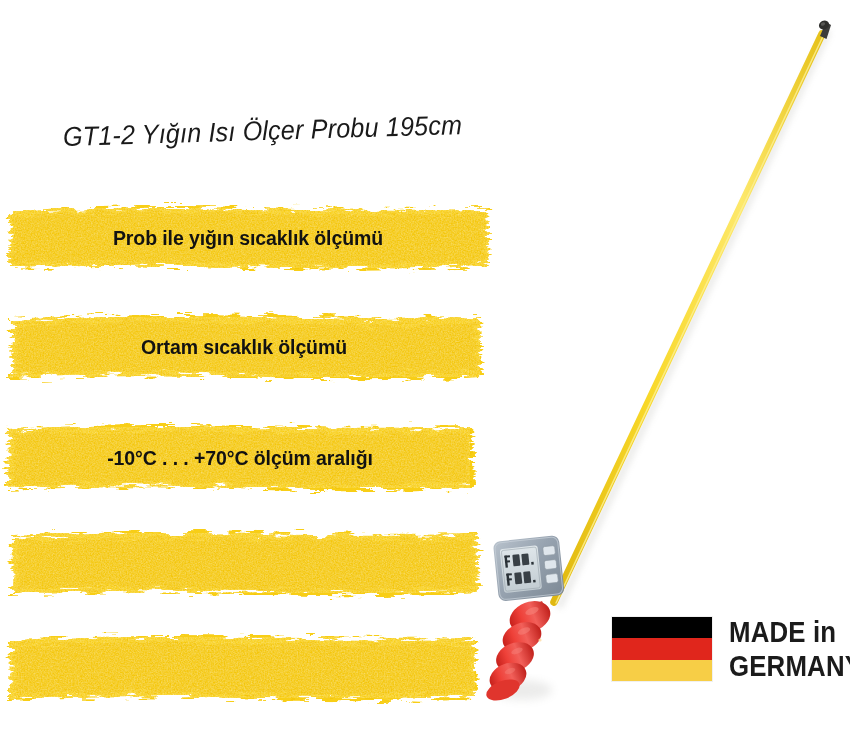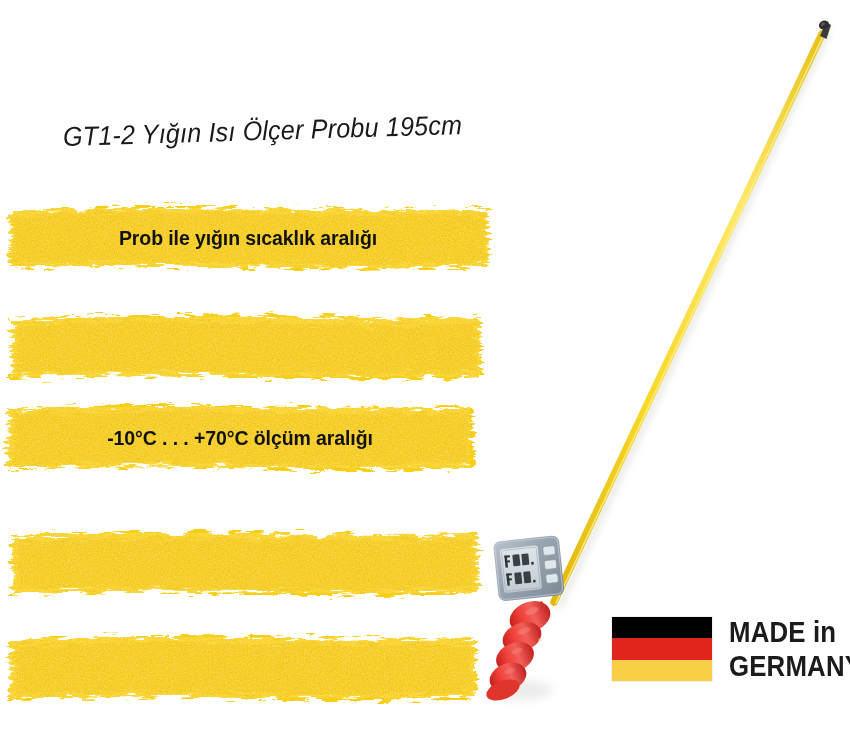--- a/index.html
+++ b/index.html
@@ -129,21 +129,21 @@
           <path d="M10,16 Q120,9 250,12 Q380,15 487,13 L489,70 Q370,75 245,71 Q118,68 9,72 Z" fill="#F8CE17"></path>
         </g>
         <g filter="url(#rough1)" opacity="0.55">
           <path d="M14,20 Q130,14 260,17 Q385,20 484,18 L485,66 Q365,70 240,67 Q120,64 13,68 Z" fill="#F2C000"></path>
         </g>
         <g filter="url(#grain1)" opacity="0.5">
           <rect x="8" y="12" width="481" height="60" fill="#ffffff"></rect>
         </g>
       </svg>
     </div>
-    <div class="feature-label">Prob ile yığın sıcaklık aralığı</div>
+    <div class="feature-label">Prob ile yığın sıcaklık ölçümü</div>
   </div>
 
   <div class="feature-row" style="top:305px; width:488px; height:84px;">
     <div class="brush">
       <svg viewBox="0 0 488 84" preserveAspectRatio="none" xmlns="http://www.w3.org/2000/svg">
         <defs>
           <filter id="rough2" x="-6%" y="-25%" width="112%" height="150%">
             <feTurbulence type="fractalNoise" baseFrequency="0.05 0.3" numOctaves="4" seed="21" result="n"></feTurbulence>
             <feDisplacementMap in="SourceGraphic" in2="n" scale="17" xChannelSelector="R" yChannelSelector="G"></feDisplacementMap>
           </filter>
@@ -157,23 +157,24 @@
           <path d="M12,15 Q125,8 255,11 Q375,14 480,12 L482,71 Q365,77 238,72 Q115,68 11,73 Z" fill="#F8CE17"></path>
         </g>
         <g filter="url(#rough2)" opacity="0.5">
           <path d="M18,20 Q135,15 262,18 Q380,21 476,19 L477,66 Q360,71 235,68 Q118,65 17,69 Z" fill="#F2C000"></path>
         </g>
         <g filter="url(#grain2)" opacity="0.5">
           <rect x="10" y="12" width="470" height="60" fill="#ffffff"></rect>
         </g>
       </svg>
     </div>
-  </div>
-
-  <div class="feature-row" style="top:395px; width:480px; height:86px;">
+    <div class="feature-label">Ortam sıcaklık ölçümü</div>
+  </div>
+
+  <div class="feature-row" style="top:415px; width:480px; height:86px;">
     <div class="brush">
       <svg viewBox="0 0 480 86" preserveAspectRatio="none" xmlns="http://www.w3.org/2000/svg">
         <defs>
           <filter id="rough3" x="-6%" y="-25%" width="112%" height="150%">
             <feTurbulence type="fractalNoise" baseFrequency="0.052 0.31" numOctaves="4" seed="33" result="n"></feTurbulence>
             <feDisplacementMap in="SourceGraphic" in2="n" scale="16" xChannelSelector="R" yChannelSelector="G"></feDisplacementMap>
           </filter>
           <filter id="grain3" x="-6%" y="-25%" width="112%" height="150%">
             <feTurbulence type="fractalNoise" baseFrequency="0.68" numOctaves="3" seed="19" result="g"></feTurbulence>
             <feColorMatrix in="g" type="matrix" values="0 0 0 0 1  0 0 0 0 1  0 0 0 0 1  0 0 0 -1.1 0.85" result="gw"></feColorMatrix>

